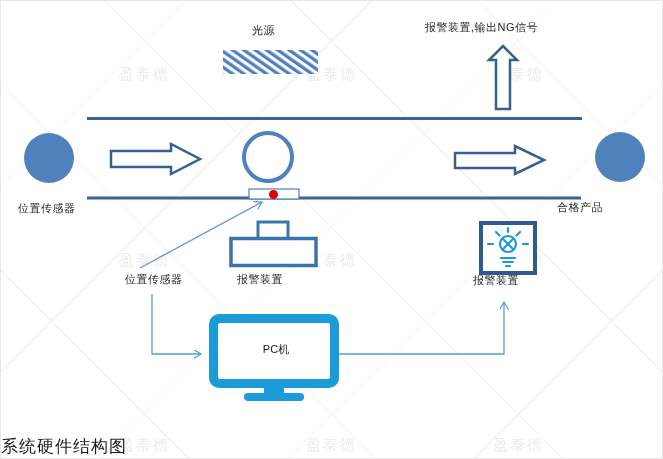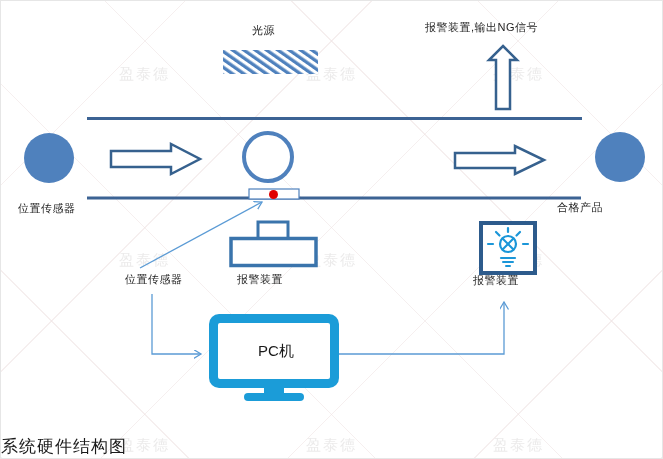--- a/index.html
+++ b/index.html
@@ -29,21 +29,21 @@
     font-size:11px;
     color:#1f1f1f;
     letter-spacing:0.5px;
     white-space:nowrap;
     z-index:2;
   }
   .lbl-pc{
     position:absolute;
     left:208px;top:341px;width:134px;
     text-align:center;
-    font-size:15px;color:#1a1a1a;
+    font-size:11px;color:#1a1a1a;
     z-index:2;
   }
   .diagram-title{
     position:absolute;
     left:0;top:434px;width:663px;
     text-align:left;
     font-size:17px;color:#1a1a1a;
     letter-spacing:1px;
     z-index:2;
   }

